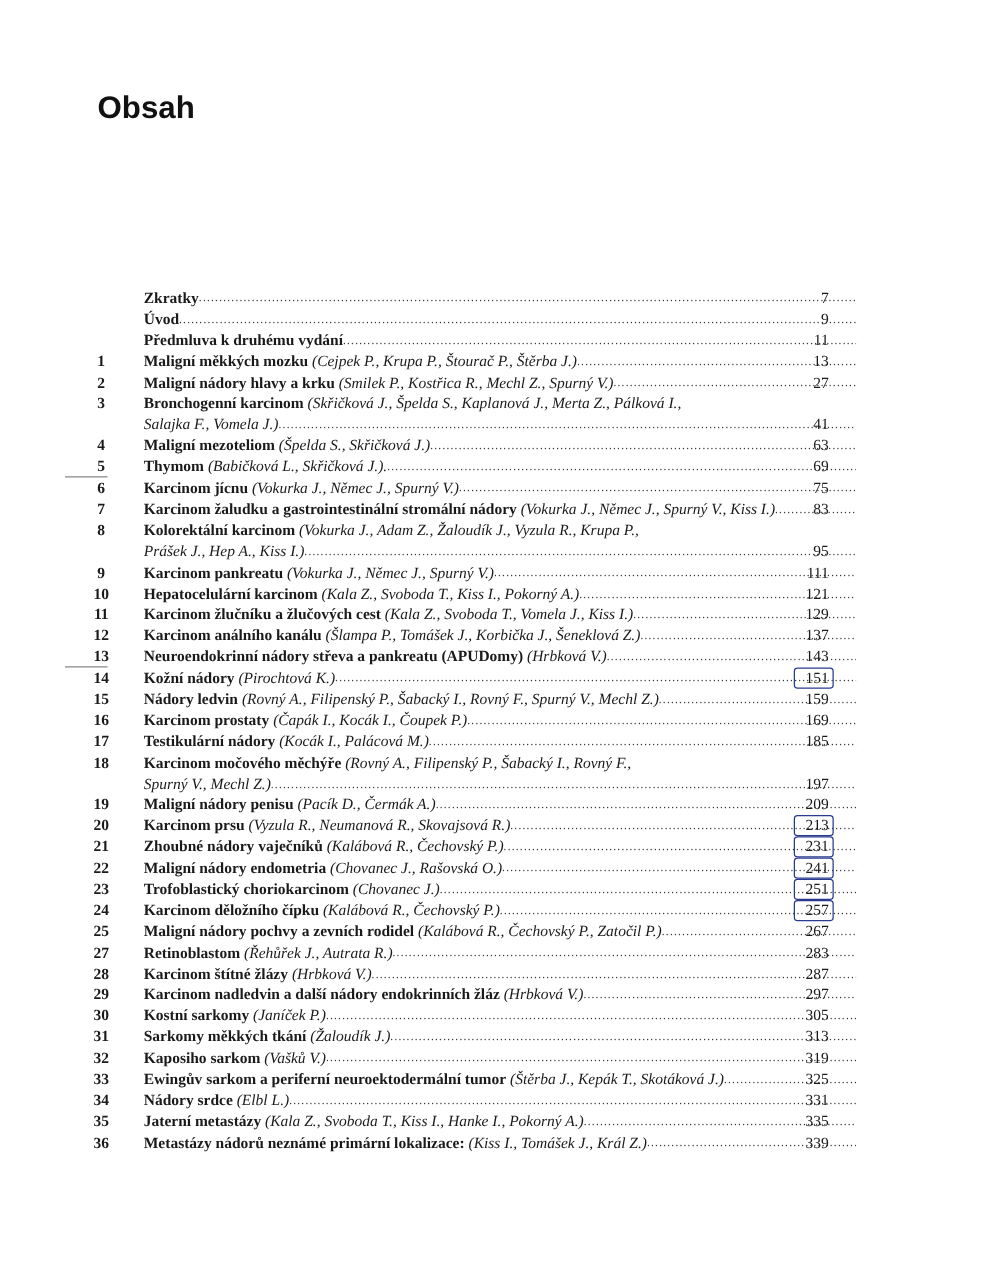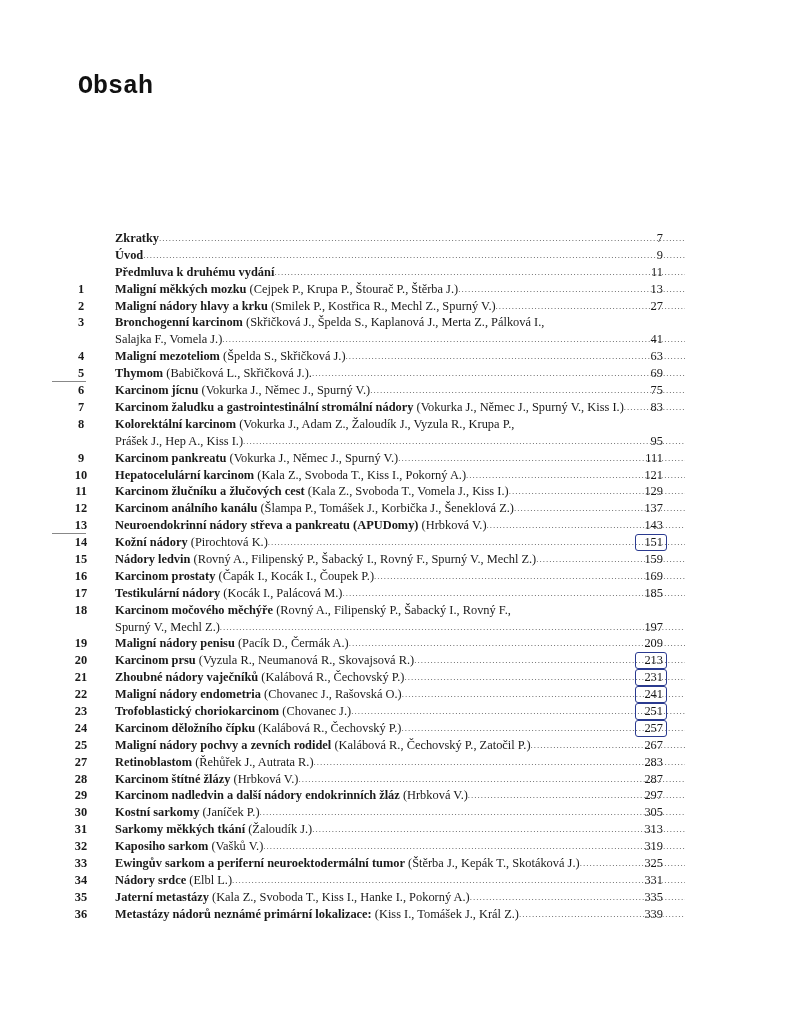--- a/index.html
+++ b/index.html
@@ -2,33 +2,33 @@
 <html><head>
 <meta charset="utf-8">
 <style>
   html, body { margin: 0; padding: 0; }
   body {
     width: 796px; height: 1024px; background: #ffffff; position: relative; overflow: hidden;
     font-family: "Liberation Serif", "DejaVu Serif", serif; color: #1a1a1a;
   }
   .title {
     position: absolute; left: 78px; top: 72px; font-size: 25px; font-weight: bold; margin: 0;
-    font-family: Liberation Mono, monospace; color: #111;
+    font-family: Liberation Sans, sans-serif; color: #111;
   }
   .toc { position: absolute; left: 0; top: 230px; width: 727px; }
   .row { position: relative; height: 16.9px; font-size: 12.4px; line-height: 16.9px; }
   .row.two { height: 33.8px; }
   .num { position: absolute; left: 66px; width: 30px; text-align: center; font-weight: bold; top: 0; }
   .body { position: absolute; left: 115px; width: 570px; top: 0; }
   .line { display: flex; white-space: nowrap; overflow: hidden; height: 16.9px; }
   .line .txt { flex: 0 0 auto; }
   .line .lead { flex: 1 1 auto; overflow: hidden; white-space: nowrap; letter-spacing: 1px; color: #333; font-size: 9px; }
   .line .lead::after { content: "......................................................................................................................................................................................................................................................................................................"; }
   .t { font-weight: bold; }
-  .a { }
+  .a { font-style: italic; }
   .plain { font-weight: bold; }
   .page { position: absolute; right: 64px; width: 40px; text-align: right; top: 0; }
   .row.two .page { top: 16.9px; }
   .mark { position: absolute; border: 1.3px solid #2a3a8f; border-radius: 3px; }
   .strike { position: absolute; height: 1px; background: #888; }
 </style>
 </head>
 <body>
 
 <h1 class="title">Obsah</h1>

